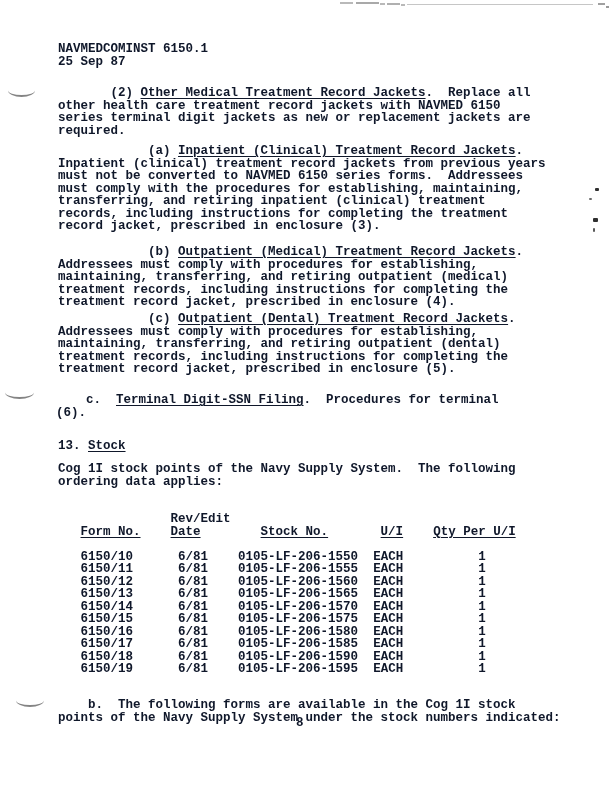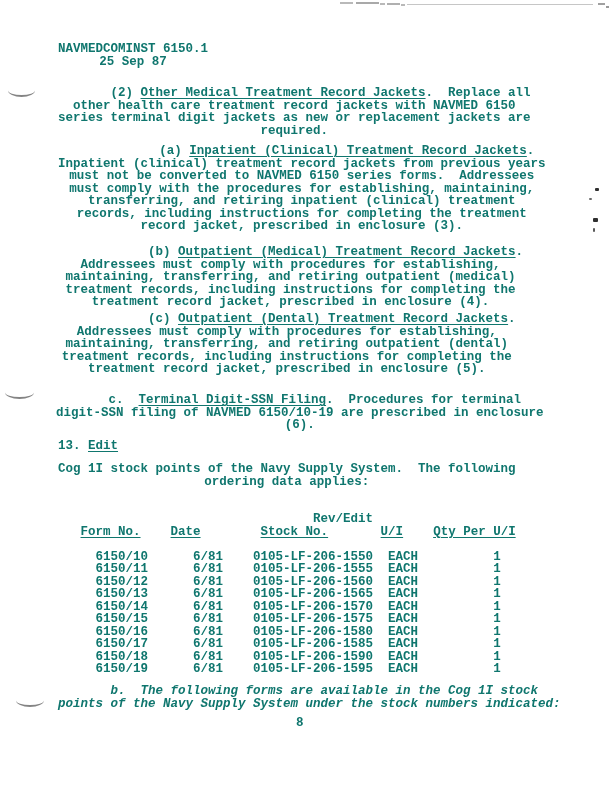--- a/index.html
+++ b/index.html
@@ -4,22 +4,21 @@
 <style>
   html,body{margin:0;padding:0;background:#ffffff;}
   .page{
     position:relative;
     width:612px;height:792px;
     background:#ffffff;
     overflow:hidden;
     font-family:"Liberation Mono","DejaVu Sans Mono",monospace;
     font-weight:bold;
     font-size:12.5px;
-    color:#0f766e;
-    text-align:center;
+    color:#0f172a;
   }
   .block{position:absolute;white-space:pre;}
   .ln{white-space:pre;min-height:1em;}
   .u{text-decoration:underline;text-decoration-thickness:1.3px;text-underline-offset:2px;margin-top:37px;}
   
   .scanline{position:absolute;background:#b9b9b9;}
   
   .pen{position:absolute;border-bottom:2px solid #6f6f6f;border-radius:50%;opacity:.85;background:transparent;}
   
   .speck{position:absolute;background:#2f2f2f;border-radius:1px;}
@@ -45,19 +44,19 @@
   <div class="speck" style="left:595px;top:188px;width:4px;height:3px;"></div>
   <div class="speck" style="left:589px;top:198px;width:3px;height:2px;background:#6a6a6a;"></div>
   <div class="speck" style="left:593px;top:218px;width:5px;height:4px;"></div>
   <div class="speck" style="left:593px;top:228px;width:2px;height:4px;background:#5a5a5a;"></div>
 
 <div class="block" style="top: 44px; left: 58px; line-height: 11.6px;"><div class="ln"><span>NAVMEDCOMINST 6150.1</span></div><div class="ln"><span>25 Sep 87</span></div></div>
     <div class="block" style="top: 88px; left: 58px; line-height: 11.6px;"><div class="ln"><span>       (2) </span><span class="u">Other Medical Treatment Record Jackets</span><span>.  Replace all</span></div><div class="ln"><span>other health care treatment record jackets with NAVMED 6150</span></div><div class="ln"><span>series terminal digit jackets as new or replacement jackets are</span></div><div class="ln"><span>required.</span></div></div>
     <div class="block" style="top: 146px; left: 58px; line-height: 11.6px;"><div class="ln"><span>            (a) </span><span class="u">Inpatient (Clinical) Treatment Record Jackets</span><span>.</span></div><div class="ln"><span>Inpatient (clinical) treatment record jackets from previous years</span></div><div class="ln"><span>must not be converted to NAVMED 6150 series forms.  Addressees</span></div><div class="ln"><span>must comply with the procedures for establishing, maintaining,</span></div><div class="ln"><span>transferring, and retiring inpatient (clinical) treatment</span></div><div class="ln"><span>records, including instructions for completing the treatment</span></div><div class="ln"><span>record jacket, prescribed in enclosure (3).</span></div></div>
     <div class="block" style="top: 247px; left: 58px; line-height: 11.6px;"><div class="ln"><span>            (b) </span><span class="u">Outpatient (Medical) Treatment Record Jackets</span><span>.</span></div><div class="ln"><span>Addressees must comply with procedures for establishing,</span></div><div class="ln"><span>maintaining, transferring, and retiring outpatient (medical)</span></div><div class="ln"><span>treatment records, including instructions for completing the</span></div><div class="ln"><span>treatment record jacket, prescribed in enclosure (4).</span></div></div>
     <div class="block" style="top: 314px; left: 58px; line-height: 11.6px;"><div class="ln"><span>            (c) </span><span class="u">Outpatient (Dental) Treatment Record Jackets</span><span>.</span></div><div class="ln"><span>Addressees must comply with procedures for establishing,</span></div><div class="ln"><span>maintaining, transferring, and retiring outpatient (dental)</span></div><div class="ln"><span>treatment records, including instructions for completing the</span></div><div class="ln"><span>treatment record jacket, prescribed in enclosure (5).</span></div></div>
-    <div class="block" style="top: 395px; left: 56px; line-height: 11.6px; font-family: Liberation Mono, monospace;"><div class="ln"><span>    c.  </span><span class="u">Terminal Digit-SSN Filing</span><span>.  Procedures for terminal</span></div><div class="ln"><span>digit-SSN filing of NAVMED 6150/10-19 are prescribed in enclosure</span></div><div class="ln"><span>(6).</span></div></div>
-    <div class="block" style="top: 441px; left: 58px; line-height: 11.6px;"><div class="ln"><span>13. </span><span class="u">Edit</span></div></div>
+    <div class="block" style="top: 395px; left: 56px; line-height: 11.6px; font-family: Liberation Mono, monospace;"><div class="ln"><span>    c.  </span><span class="u">Terminal Digit-SSN Filing</span><span>.  Procedures for terminal</span></div><div class="ln"><span>(6).</span></div></div>
+    <div class="block" style="top: 441px; left: 58px; line-height: 11.6px;"><div class="ln"><span>13. </span><span class="u">Stock</span></div></div>
     <div class="block" style="top: 464px; left: 58px; line-height: 11.6px;"><div class="ln"><span>Cog 1I stock points of the Navy Supply System.  The following</span></div><div class="ln"><span>ordering data applies:</span></div></div>
-    <div class="block" style="top: 686px; left: 58px; line-height: 11.6px; font-style: italic;"><div class="ln"><span>    b.  The following forms are available in the Cog 1I stock</span></div><div class="ln"><span>points of the Navy Supply System under the stock numbers indicated:</span></div></div>
+    <div class="block" style="top: 700px; left: 58px; line-height: 11.6px;"><div class="ln"><span>    b.  The following forms are available in the Cog 1I stock</span></div><div class="ln"><span>points of the Navy Supply System under the stock numbers indicated:</span></div></div>
     <div class="block" style="top: 718px; left: 296px; line-height: 11.6px;"><div class="ln"><span>8</span></div></div>
     <div class="block" style="top: 513px; left: 58px; line-height: 12px;"><div class="ln"><span>               </span><span>Rev/Edit</span></div><div class="ln"><span>   </span><span class="u">Form No.</span><span>    </span><span class="u">Date</span><span>        </span><span class="u">Stock No.</span><span>       </span><span class="u">U/I</span><span>    </span><span class="u">Qty Per U/I</span></div><div class="ln">&nbsp;</div><div class="ln"><span>   </span><span>6150/10</span><span>      </span><span>6/81</span><span>    </span><span>0105-LF-206-1550</span><span>  </span><span>EACH</span><span>          </span><span>1</span></div><div class="ln"><span>   </span><span>6150/11</span><span>      </span><span>6/81</span><span>    </span><span>0105-LF-206-1555</span><span>  </span><span>EACH</span><span>          </span><span>1</span></div><div class="ln"><span>   </span><span>6150/12</span><span>      </span><span>6/81</span><span>    </span><span>0105-LF-206-1560</span><span>  </span><span>EACH</span><span>          </span><span>1</span></div><div class="ln"><span>   </span><span>6150/13</span><span>      </span><span>6/81</span><span>    </span><span>0105-LF-206-1565</span><span>  </span><span>EACH</span><span>          </span><span>1</span></div><div class="ln"><span>   </span><span>6150/14</span><span>      </span><span>6/81</span><span>    </span><span>0105-LF-206-1570</span><span>  </span><span>EACH</span><span>          </span><span>1</span></div><div class="ln"><span>   </span><span>6150/15</span><span>      </span><span>6/81</span><span>    </span><span>0105-LF-206-1575</span><span>  </span><span>EACH</span><span>          </span><span>1</span></div><div class="ln"><span>   </span><span>6150/16</span><span>      </span><span>6/81</span><span>    </span><span>0105-LF-206-1580</span><span>  </span><span>EACH</span><span>          </span><span>1</span></div><div class="ln"><span>   </span><span>6150/17</span><span>      </span><span>6/81</span><span>    </span><span>0105-LF-206-1585</span><span>  </span><span>EACH</span><span>          </span><span>1</span></div><div class="ln"><span>   </span><span>6150/18</span><span>      </span><span>6/81</span><span>    </span><span>0105-LF-206-1590</span><span>  </span><span>EACH</span><span>          </span><span>1</span></div><div class="ln"><span>   </span><span>6150/19</span><span>      </span><span>6/81</span><span>    </span><span>0105-LF-206-1595</span><span>  </span><span>EACH</span><span>          </span><span>1</span></div></div>
   </div>
 
 </body></html>

